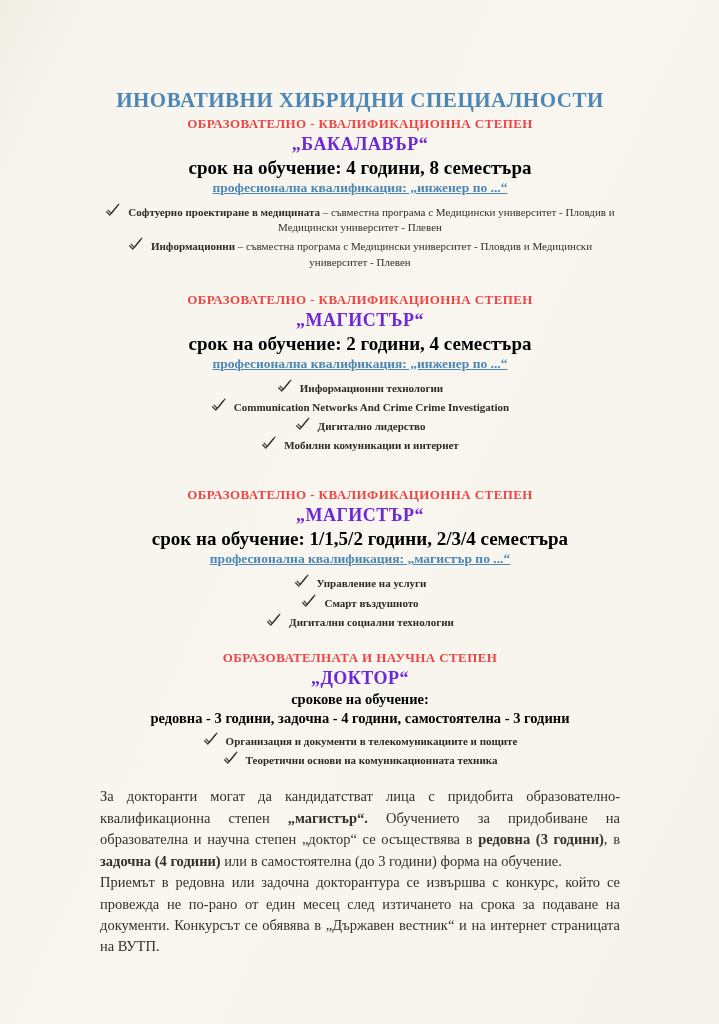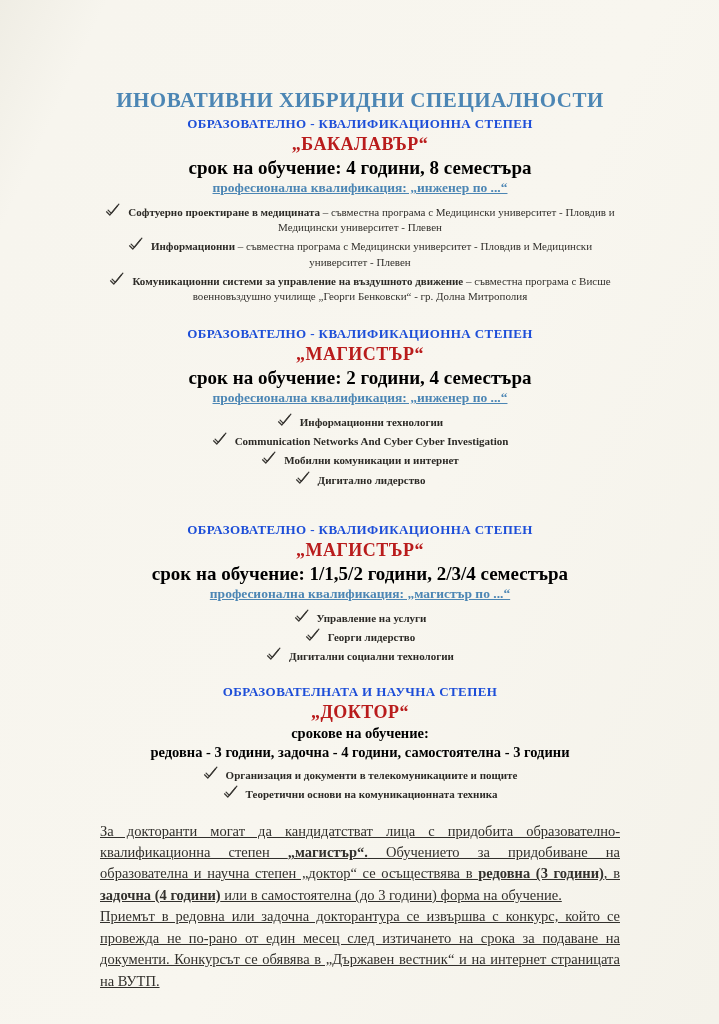--- a/index.html
+++ b/index.html
@@ -27,28 +27,28 @@
   .doc-title {
     font-size: 21px;
     font-weight: bold;
     color: #4c86b4;
     letter-spacing: 0.5px;
     margin: 0 0 3px 0;
   }
   .eyebrow {
     font-size: 13px;
     font-weight: bold;
-    color: #1d4ed8;
+    color: #ef4444;
     letter-spacing: 0.4px;
     margin: 0;
   }
   .degree-name {
     font-size: 18px;
     font-weight: bold;
-    color: #b91c1c;
+    color: #6d28d9;
     margin: 2px 0 1px 0;
     letter-spacing: 0.5px;
   }
   .duration {
     font-size: 19px;
     font-weight: bold;
     color: #000000;
     margin: 2px 0 1px 0;
   }
   .duration.small {
@@ -79,21 +79,20 @@
     vertical-align: -1px;
     display: inline-block;
   }
   section.sec-2 { margin-top: 22px; }
   section.sec-3 { margin-top: 34px; }
   section.sec-4 { margin-top: 20px; }
   section.sec-4 .items { margin-top: 5px; }
 
   .closing-block {
     margin-top: 18px;
-    text-decoration: underline;
   }
   .closing {
     font-size: 14.5px;
     line-height: 1.48;
     text-align: justify;
     margin: 0;
   }
   .hidden-defs { position: absolute; width: 0; height: 0; overflow: hidden; }
 </style>
 </head>
@@ -115,59 +114,56 @@
     <div class="degree-name centered">„БАКАЛАВЪР“</div>
     <div class="duration centered">срок на обучение: 4 години, 8 семестъра</div>
     <div class="qualification centered">професионална квалификация: „инженер по ...“</div>
     <div class="items">
       <p class="item"><svg class="chk">
             <use href="#chk"></use>
           </svg><b>Софтуерно проектиране в медицината</b><span> – съвместна програма с Медицински университет - Пловдив и Медицински университет - Плевен</span></p>
       <p class="item"><svg class="chk">
             <use href="#chk"></use>
           </svg><b>Информационни</b><span>  – съвместна програма с Медицински университет - Пловдив и Медицински университет - Плевен</span></p>
-      <p class="item"><svg class="chk">
-            <use href="#chk"></use>
-          </svg><b>Комуникационни системи за управление на въздушното движение</b><span> – съвместна програма с Висше военновъздушно училище „Георги Бенковски“ - гр. Долна Митрополия</span></p>
     </div>
   </section>
 
   <section class="sec-2">
     <div class="eyebrow centered">ОБРАЗОВАТЕЛНО - КВАЛИФИКАЦИОННА СТЕПЕН</div>
     <div class="degree-name centered">„МАГИСТЪР“</div>
     <div class="duration centered">срок на обучение: 2 години, 4 семестъра</div>
     <div class="qualification centered">професионална квалификация: „инженер по ...“</div>
     <div class="items">
       <p class="item"><svg class="chk">
             <use href="#chk"></use>
           </svg><b>Информационни технологии</b><span></span></p>
       <p class="item"><svg class="chk">
             <use href="#chk"></use>
-          </svg><b>Communication Networks And Cyber Cyber Investigation</b><span></span></p>
+          </svg><b>Communication Networks And Crime Crime Investigation</b><span></span></p>
+      <p class="item"><svg class="chk">
+            <use href="#chk"></use>
+          </svg><b>Дигитално лидерство</b><span></span></p>
       <p class="item"><svg class="chk">
             <use href="#chk"></use>
           </svg><b>Мобилни комуникации и интернет</b><span></span></p>
-      <p class="item"><svg class="chk">
-            <use href="#chk"></use>
-          </svg><b>Дигитално лидерство</b><span></span></p>
     </div>
   </section>
 
   <section class="sec-3">
     <div class="eyebrow centered">ОБРАЗОВАТЕЛНО - КВАЛИФИКАЦИОННА СТЕПЕН</div>
     <div class="degree-name centered">„МАГИСТЪР“</div>
     <div class="duration centered">срок на обучение: 1/1,5/2 години, 2/3/4 семестъра</div>
     <div class="qualification centered">професионална квалификация: „магистър по ...“</div>
     <div class="items">
       <p class="item"><svg class="chk">
             <use href="#chk"></use>
           </svg><b>Управление на услуги</b><span></span></p>
       <p class="item"><svg class="chk">
             <use href="#chk"></use>
-          </svg><b>Георги лидерство</b><span></span></p>
+          </svg><b>Смарт въздушното</b><span></span></p>
       <p class="item"><svg class="chk">
             <use href="#chk"></use>
           </svg><b>Дигитални социални технологии</b><span></span></p>
     </div>
   </section>
 
   <section class="sec-4">
     <div class="eyebrow centered">ОБРАЗОВАТЕЛНАТА И НАУЧНА СТЕПЕН</div>
     <div class="degree-name centered">„ДОКТОР“</div>
     <div class="duration small centered">срокове на обучение:</div>

